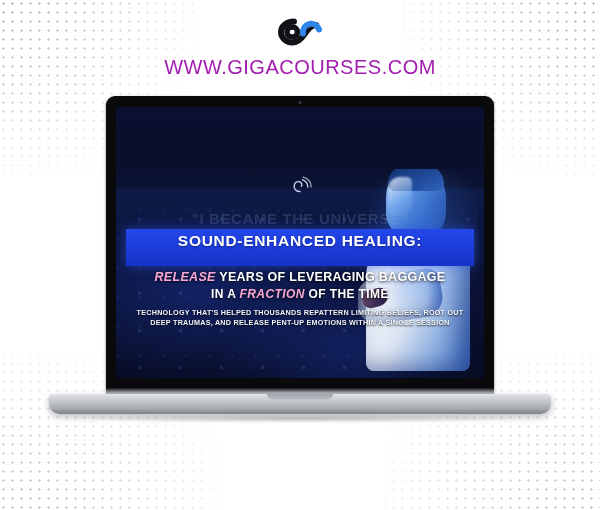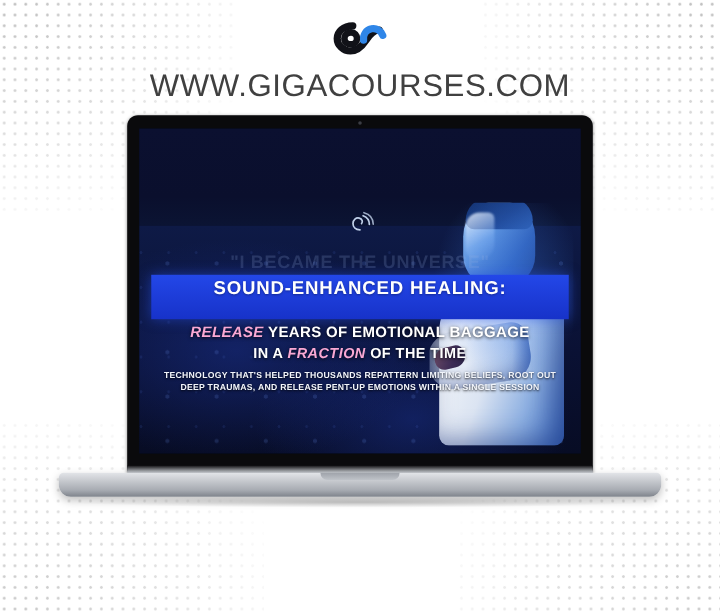--- a/index.html
+++ b/index.html
@@ -65,24 +65,24 @@
   }
   .brand-logo {
     display: block;
     margin: 0 auto;
     width: 48px;
     height: 40px;
   }
   .brand-domain {
     margin-top: 4px;
     font-family: "Liberation Sans", sans-serif;
-    font-size: 26px;
+    font-size: 20px;
     font-weight: 400;
     letter-spacing: 0.5px;
-    color: #404040;
+    color: #a21caf;
     white-space: nowrap;
   }
 
   
   .laptop {
     position: absolute;
     left: 50%;
     transform: translateX(-50%);
     top: 96px;
     width: 502px;
@@ -406,21 +406,21 @@
         </svg>
 
         <div class="ghost-title">"I BECAME THE UNIVERSE"</div>
 
         <div class="promo">
           <div class="promo-bar">
             <span class="promo-bar-text">SOUND-ENHANCED HEALING:</span>
           </div>
           <div class="promo-l2">
             <span class="em-blue">RELEASE</span>
-            <span>YEARS OF EMOTIONAL BAGGAGE</span>
+            <span>YEARS OF LEVERAGING BAGGAGE</span>
           </div>
           <div class="promo-l3">
             <span>IN A</span>
             <span class="em-blue">FRACTION</span>
             <span>OF THE TIME</span>
           </div>
           <div class="promo-body">
             <div>TECHNOLOGY THAT'S HELPED THOUSANDS REPATTERN LIMITING BELIEFS, ROOT OUT</div>
             <div>DEEP TRAUMAS, AND RELEASE PENT-UP EMOTIONS WITHIN A SINGLE SESSION</div>
           </div>

